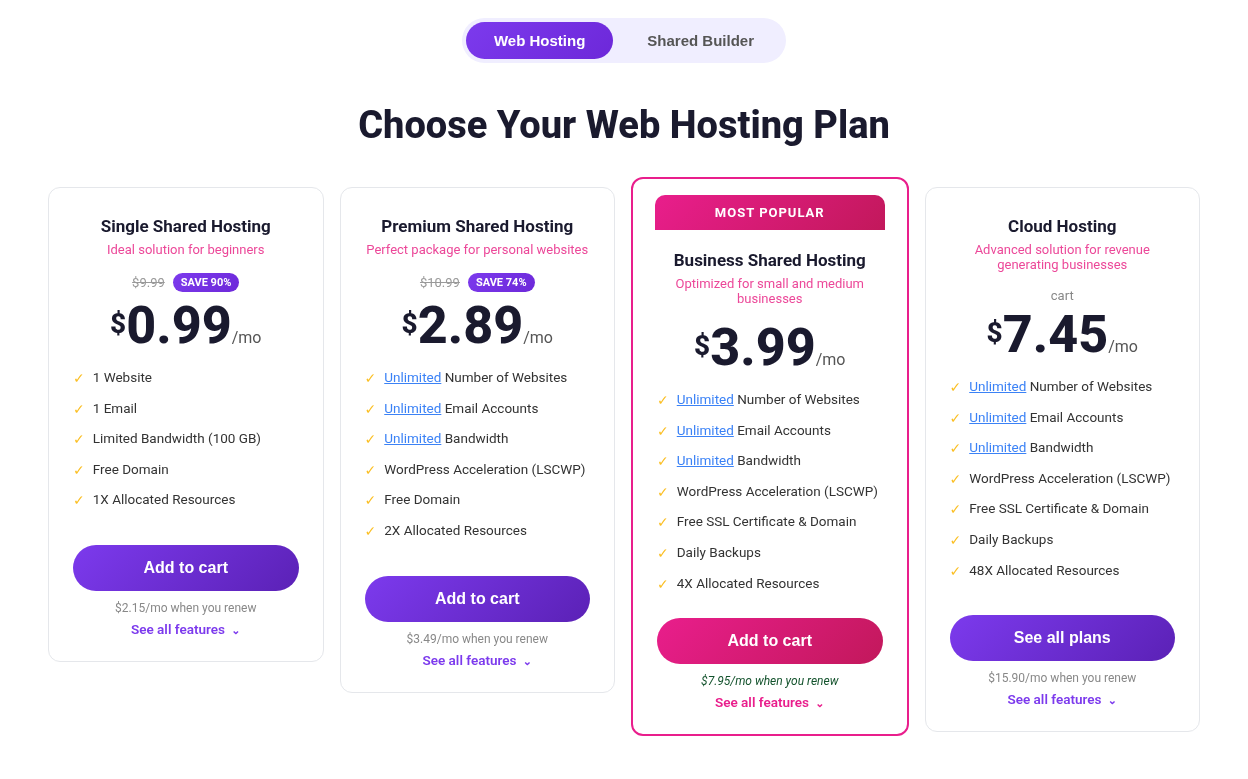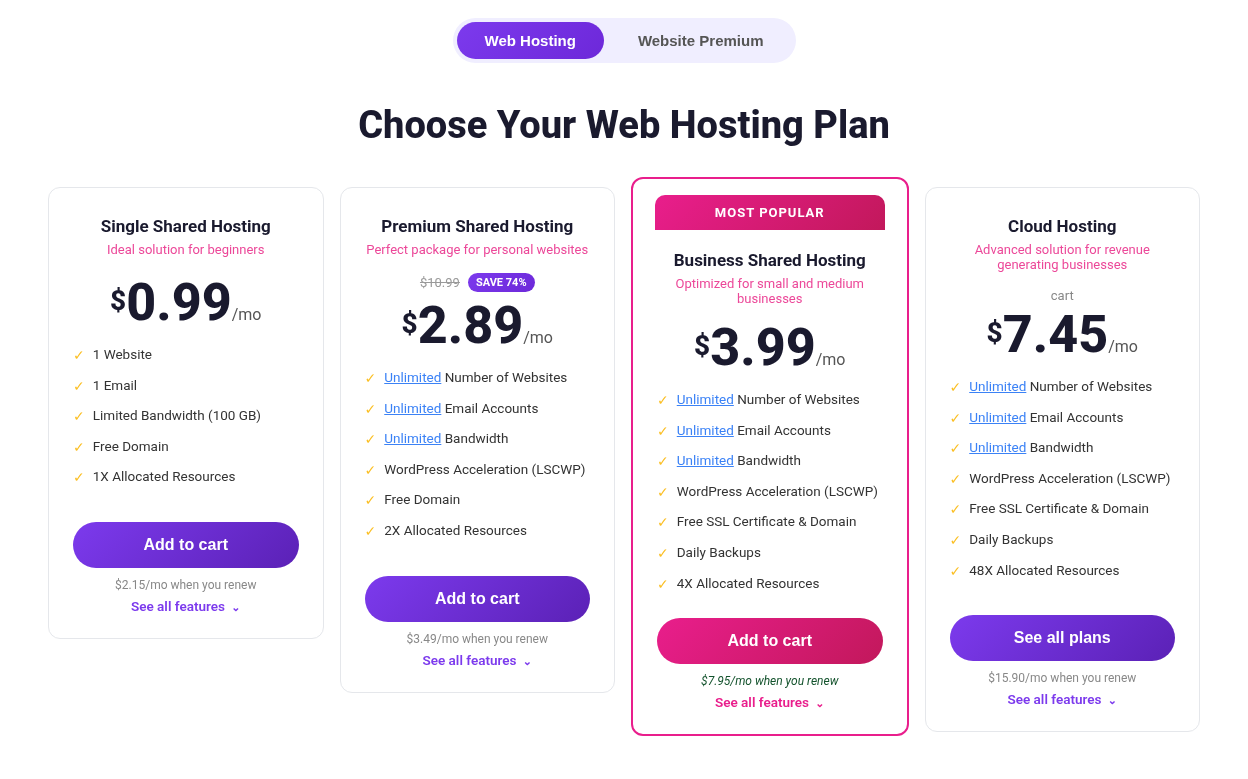--- a/index.html
+++ b/index.html
@@ -250,30 +250,34 @@
     .spacer {
       flex: 1;
     }
   </style>
 </head>
 <body>
 
 <div class="top-nav">
   <div class="tab-switcher">
     <button class="tab-btn active">Web Hosting</button>
-    <button class="tab-btn inactive">Website Premium</button>
+    <button class="tab-btn inactive">Shared Builder</button>
   </div>
 </div>
 
 <h1 class="page-title">Choose Your Web Hosting Plan</h1>
 
 <div class="plans-container" id="plans-container">
 <div class="plan-card">
       <div class="plan-name">Single Shared Hosting</div>
       <div class="plan-tagline">Ideal solution for beginners</div>
+      <div class="price-row">
+        <span class="original-price">$9.99</span>
+        <span class="save-badge">SAVE 90%</span>
+      </div>
       <div class="current-price">
       <span class="dollar">$</span>0.99<span class="per-mo">/mo</span>
     </div>
       <ul class="features-list">
         <li>
         <span class="check-icon">✓</span>
           <span>1 Website</span>
         </li>
         <li>
         <span class="check-icon">✓</span>

